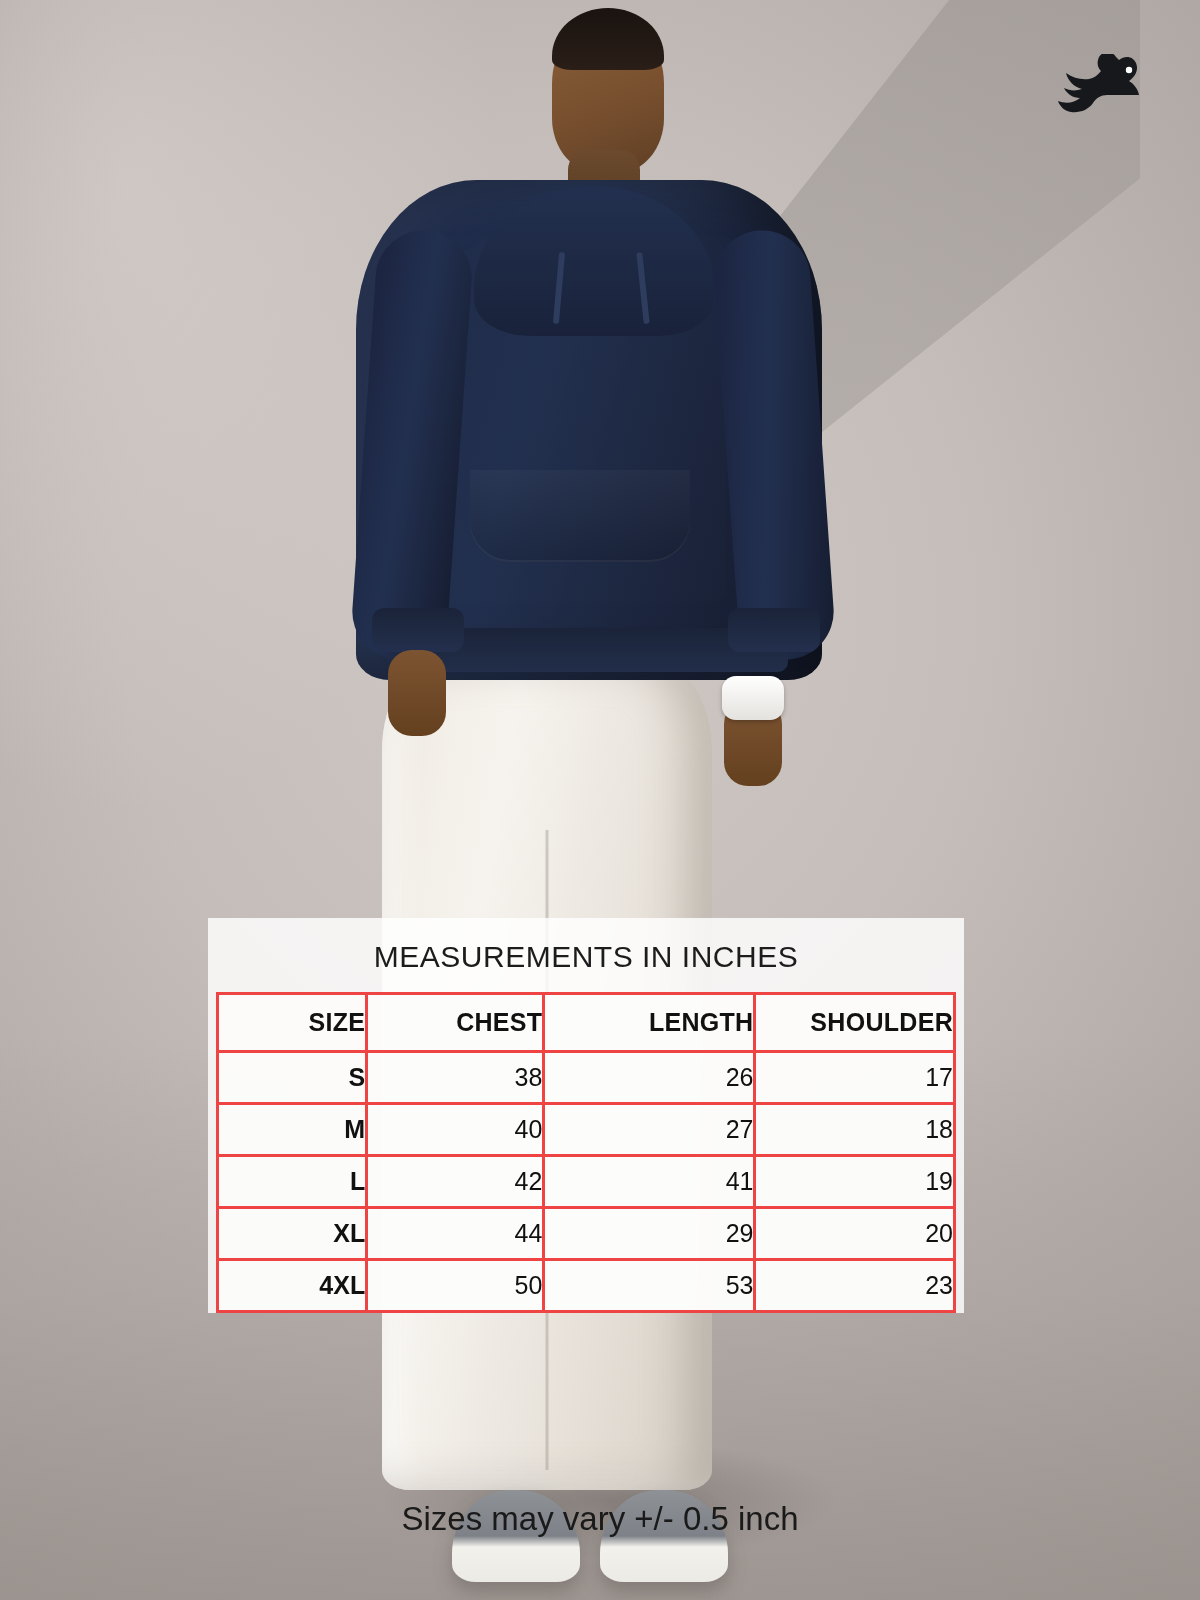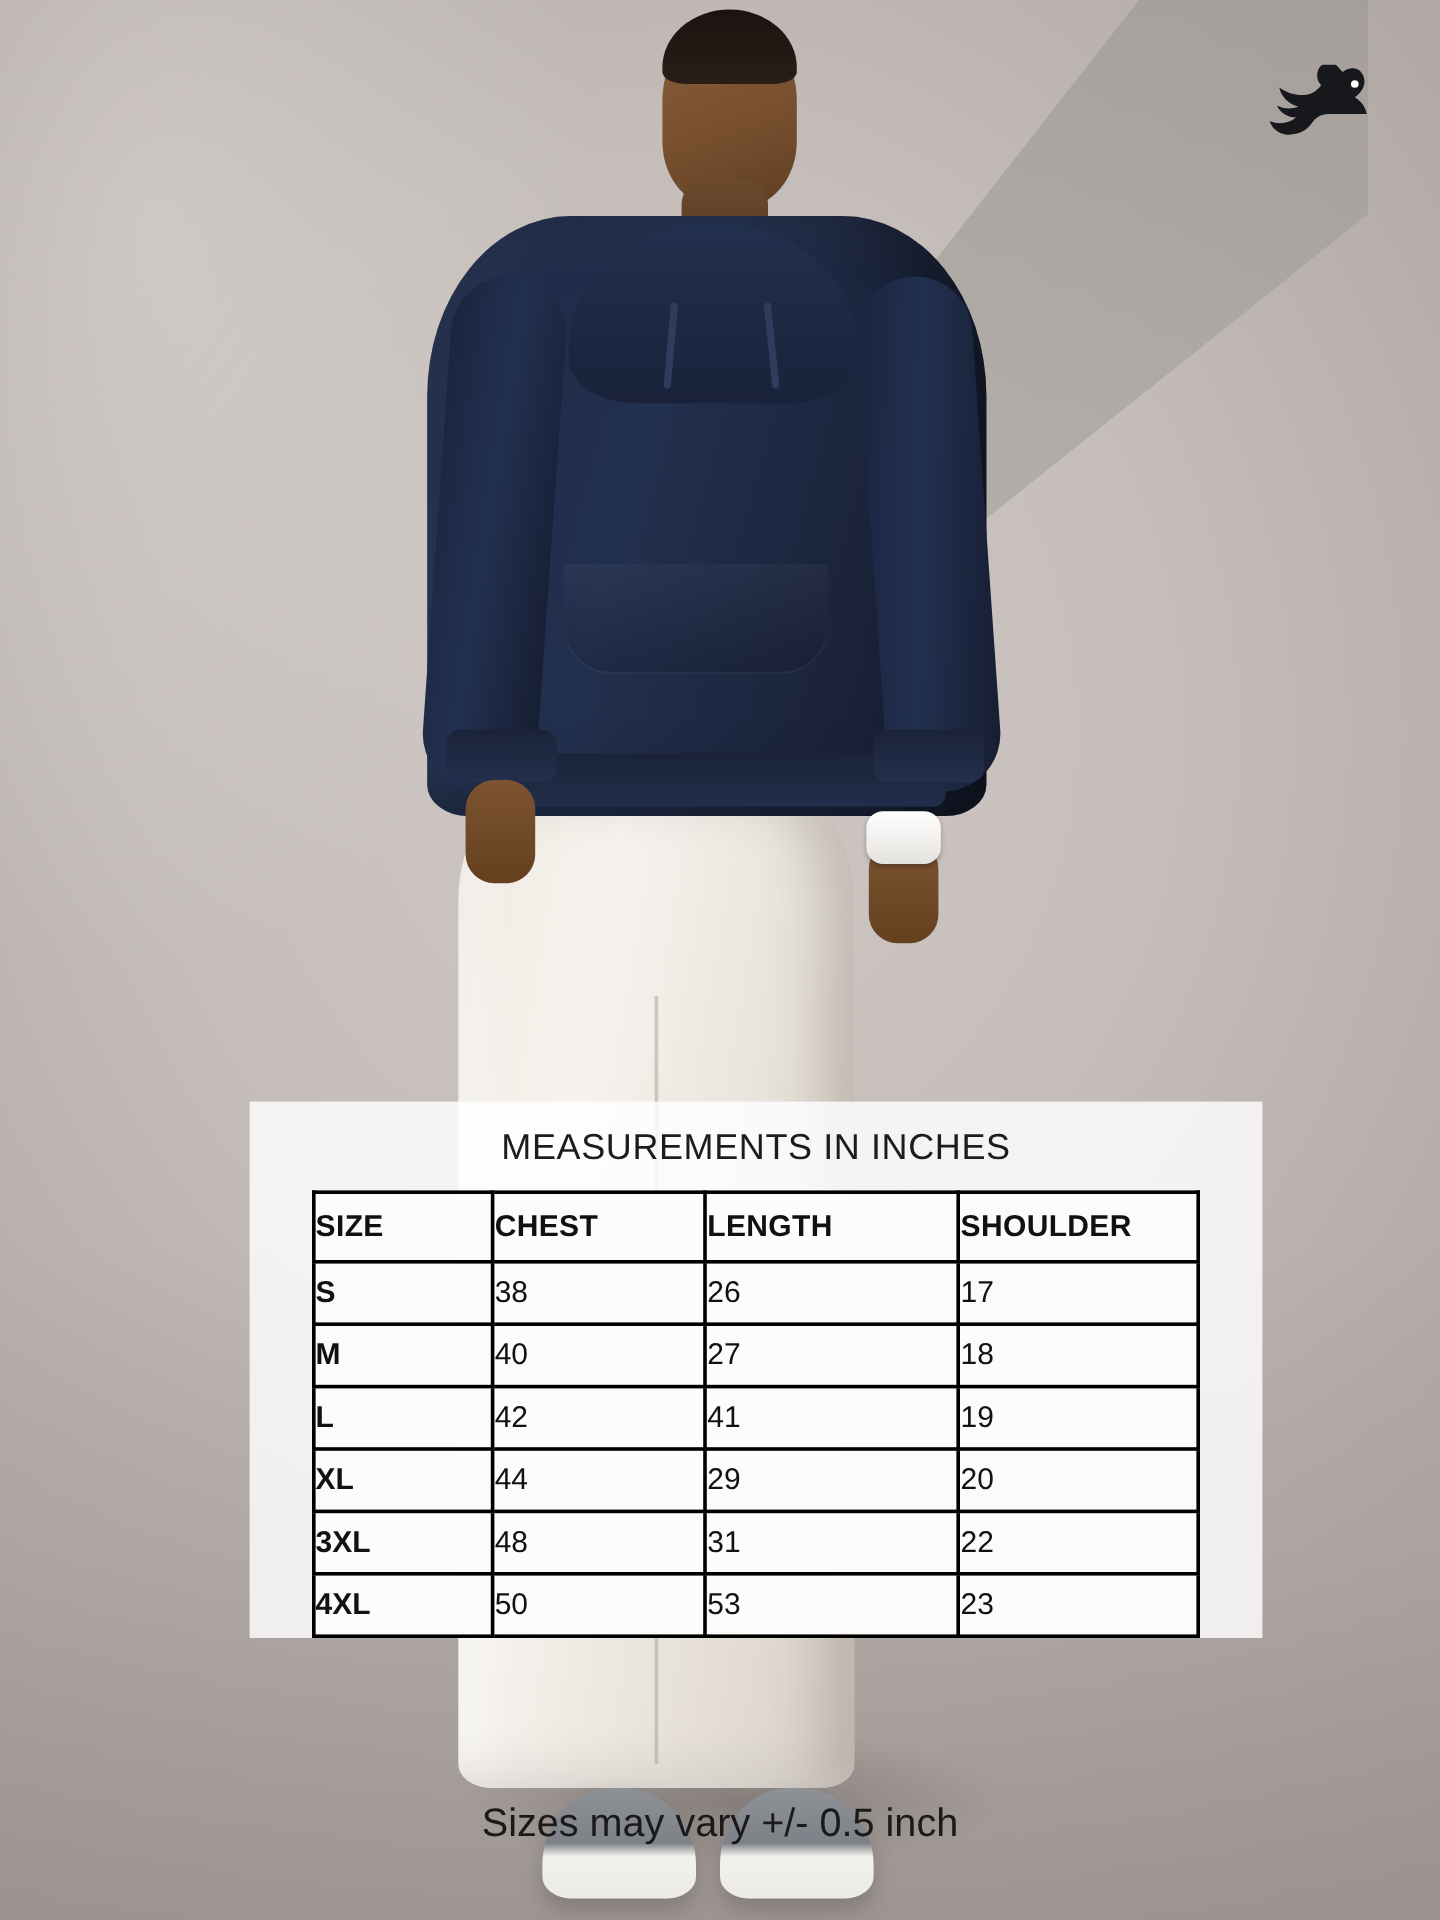--- a/index.html
+++ b/index.html
@@ -160,41 +160,41 @@
     background: linear-gradient(180deg, #ffffff, #e4e2de);
     border-radius: 14px;
     box-shadow: 0 2px 4px rgba(0,0,0,0.25);
   }
 
   
   .chart {
     position: absolute;
     left: 208px;
     top: 918px;
-    width: 844px;
+    width: 756px;
     background: rgba(255,255,255,0.82);
     padding: 14px 0 0 0;
   }
   .chart-title {
     text-align: center;
     font-size: 30px;
     letter-spacing: .5px;
     color: #1c1c1c;
     padding: 8px 0 18px 0;
     font-weight: 400;
   }
   table {
     border-collapse: collapse;
     width: 740px;
     margin: 0 auto;
     background: rgba(252,252,251,0.92);
   }
   th, td {
-    border: 3px solid #000000;
-    text-align: left;
+    border: 3px solid #ef4444;
+    text-align: right;
     color: #111;
   }
   thead th {
     font-size: 25px;
     font-weight: 700;
     padding: 13px 0;
     letter-spacing: .3px;
   }
   tbody td {
     font-size: 25px;
@@ -294,26 +294,20 @@
           <td>41</td>
           <td>19</td>
         </tr>
         <tr>
           <td class="size-cell">XL</td>
           <td>44</td>
           <td>29</td>
           <td>20</td>
         </tr>
         <tr>
-          <td class="size-cell">3XL</td>
-          <td>48</td>
-          <td>31</td>
-          <td>22</td>
-        </tr>
-        <tr>
           <td class="size-cell">4XL</td>
           <td>50</td>
           <td>53</td>
           <td>23</td>
         </tr>
       </tbody>
     </table>
   </div>
 
   <div class="footnote">Sizes may vary +/- 0.5 inch</div>

